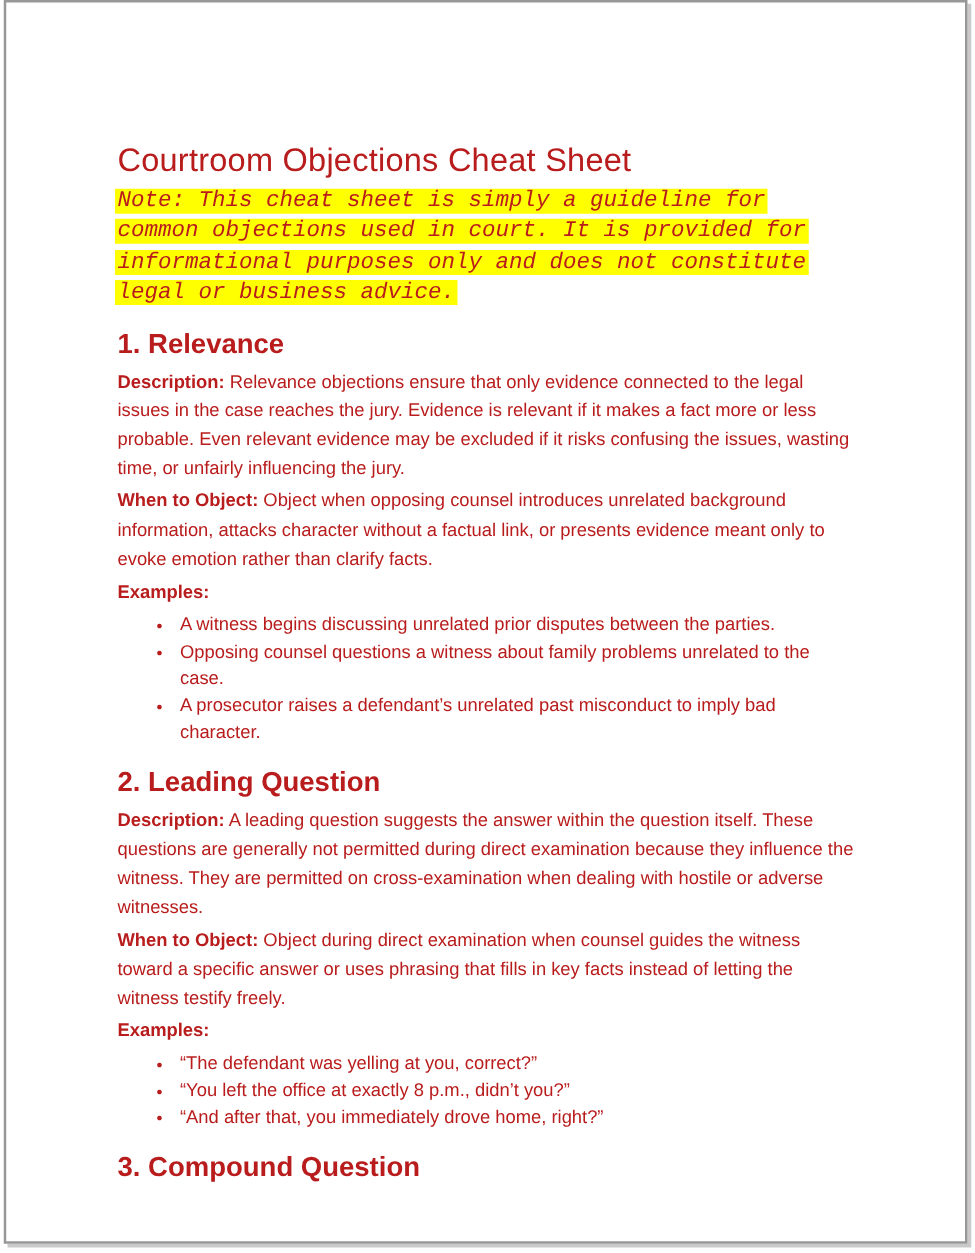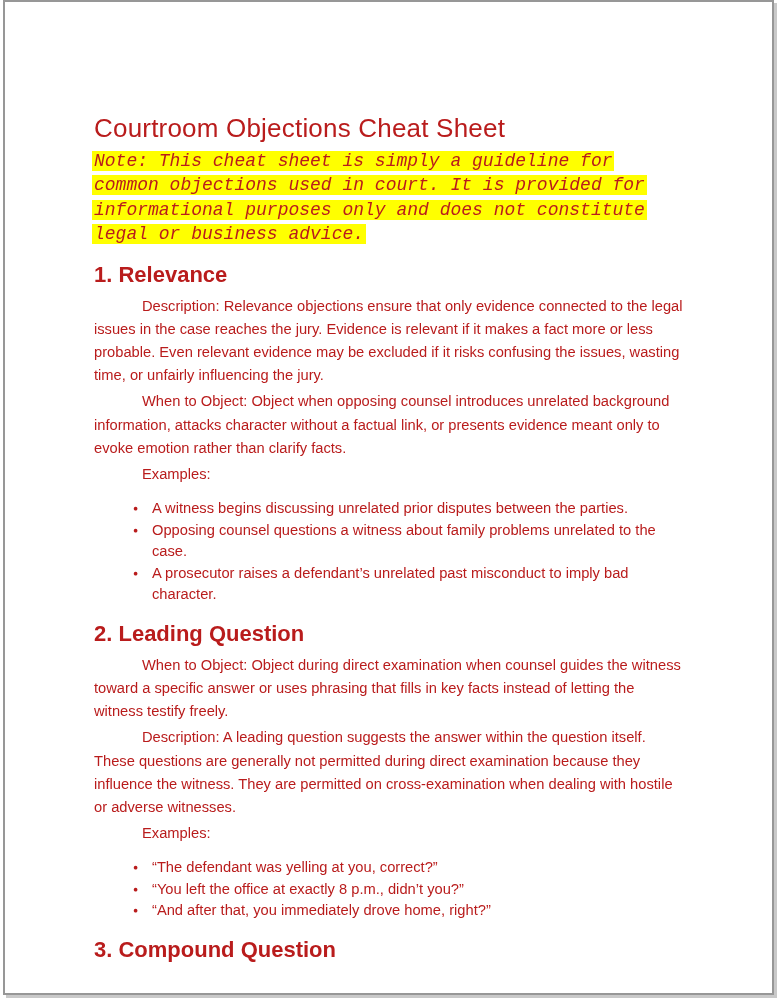--- a/index.html
+++ b/index.html
@@ -50,25 +50,25 @@
     font-size: 22px;
     line-height: 28px;
     font-weight: 700;
     margin: 14px 0 6px 0;
   }
   p.body {
     font-size: 14.7px;
     line-height: 23.2px;
     margin: 0 0 3px 0;
   }
-  p.body b { font-weight: 400; margin-left: 48px; }
+  p.body b { font-weight: 700; }
   p.examples-label { margin-bottom: 0; }
   ul.examples {
     list-style: none;
-    margin: 12px;
+    margin: 4px;
     padding: 0;
     font-size: 14.7px;
   }
   ul.examples li {
     position: relative;
     padding-left: 46px;
     line-height: 21.5px;
   }
   ul.examples li::before {
     content: "\25CF";
@@ -96,22 +96,22 @@
     <p class="body examples-label"><b>Examples:</b></p>
     <ul class="examples">
       <li>A witness begins discussing unrelated prior disputes between the parties.</li>
       <li>Opposing counsel questions a witness about family problems unrelated to the case.</li>
       <li>A prosecutor raises a defendant’s unrelated past misconduct to imply bad character.</li>
     </ul>
   </section>
 
   <section>
     <h2 class="section-heading">2. Leading Question</h2>
+    <p class="body"><b>Description:</b><span> A leading question suggests the answer within the question itself. These questions are generally not permitted during direct examination because they influence the witness. They are permitted on cross-examination when dealing with hostile or adverse witnesses.</span></p>
     <p class="body"><b>When to Object:</b><span> Object during direct examination when counsel guides the witness toward a specific answer or uses phrasing that fills in key facts instead of letting the witness testify freely.</span></p>
-    <p class="body"><b>Description:</b><span> A leading question suggests the answer within the question itself. These questions are generally not permitted during direct examination because they influence the witness. They are permitted on cross-examination when dealing with hostile or adverse witnesses.</span></p>
     <p class="body examples-label"><b>Examples:</b></p>
     <ul class="examples">
       <li>“The defendant was yelling at you, correct?”</li>
       <li>“You left the office at exactly 8 p.m., didn’t you?”</li>
       <li>“And after that, you immediately drove home, right?”</li>
     </ul>
   </section>
 
   <section>
     <h2 class="section-heading">3. Compound Question</h2>

